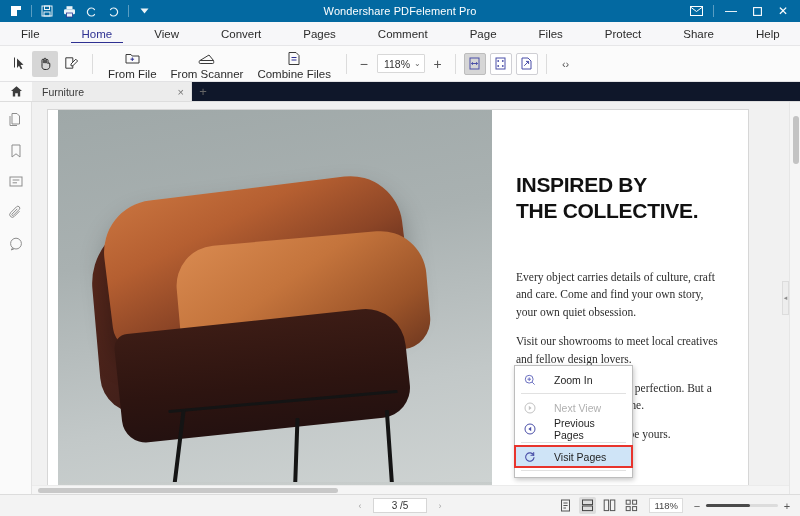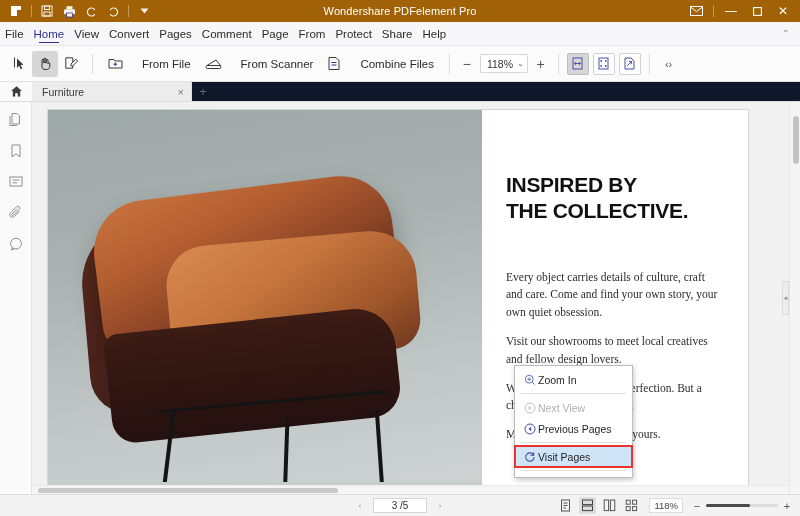--- a/index.html
+++ b/index.html
@@ -7,21 +7,21 @@
     width: 800px; height: 516px;
     font-family: "Liberation Sans", sans-serif;
     overflow: hidden;
     background: #f1f1f1;
     -webkit-font-smoothing: antialiased;
   }
   .app { position: relative; width: 800px; height: 516px; display: flex; flex-direction: column; }
 
   
   .titlebar {
-    height: 22px; background: #a16207; color: #ffffff;
+    height: 22px; background: #0369a1; color: #ffffff;
     display: flex; align-items: center; flex: 0 0 22px;
     position: relative;
   }
   .tb-left { display: flex; align-items: center; padding-left: 5px; gap: 0px; }
   .tb-icon {
     width: 22px; height: 20px; display: flex; align-items: center; justify-content: center;
     color: #ffffff; opacity: .92;
   }
   .tb-icon.logo { opacity: 1; }
   .tb-sep { width: 1px; height: 12px; background: rgba(255,255,255,.35); margin: 0 4px; }
@@ -34,21 +34,21 @@
     width: 26px; height: 22px; display: flex; align-items: center; justify-content: center;
     color: #fff; font-size: 12px;
   }
 
   
   .menubar {
     height: 24px; background: #f7f7f9; display: flex; align-items: stretch;
     flex: 0 0 24px; border-bottom: 1px solid #e6e6e8; position: relative;
   }
   .menu-item {
-    padding: 0 5px; display: flex; align-items: center; font-size: 11.5px;
+    padding: 0 21px; display: flex; align-items: center; font-size: 11.5px;
     color: #2b2b2b; position: relative; white-space: nowrap;
   }
   .menu-item.active { color: #2e3192; }
   .menu-item.active::after {
     content: ""; position: absolute; left: 10px; right: 10px; bottom: 2px;
     height: 1.5px; background: #2e3192;
   }
   .menu-collapse {
     margin-left: auto; display: flex; align-items: center; padding-right: 10px;
     font-size: 10px; color: #8a8a8a;
@@ -59,22 +59,22 @@
     height: 36px; background: #fbfbfb; display: flex; align-items: center;
     flex: 0 0 36px; border-bottom: 1px solid #e2e2e4; padding: 0 6px;
   }
   .tool {
     width: 26px; height: 26px; display: flex; align-items: center; justify-content: center;
     border-radius: 2px; color: #3a3a3a;
   }
   .tool.sel { background: #d6d6d6; }
   .rb-sep { width: 1px; height: 20px; background: #dcdcdc; margin: 0 8px; }
   .rb-btn {
-    display: flex; align-items: center; gap: 19px; padding: 0 7px; height: 26px;
-    font-size: 11.5px; color: #2b2b2b; white-space: nowrap;
+    display: flex; align-items: center; gap: 2px; padding: 0 7px; height: 26px;
+    font-size: 11.5px; color: #2b2b2b; white-space: nowrap; flex-direction: column;
   }
   .rb-btn .gi { display: flex; align-items: center; }
   .zoom-group { display: flex; align-items: center; gap: 4px; }
   .zoom-step {
     width: 18px; height: 20px; display: flex; align-items: center; justify-content: center;
     font-size: 14px; color: #555; line-height: 1;
   }
   .zoom-box {
     display: flex; align-items: center; gap: 2px; background: #fff;
     border: 1px solid #d8d8d8; height: 19px; padding: 0 3px 0 6px; border-radius: 1px;
@@ -116,20 +116,21 @@
     flex: 0 0 32px;
   }
   .lb-icon { width: 20px; height: 20px; display: flex; align-items: center; justify-content: center; color: #8d8d8d; }
 
   .viewer { flex: 1; position: relative; overflow: hidden; background: #f1f1f1; }
 
   .page {
     position: absolute; left: 16px; top: 8px; width: 700px; height: 386px;
     background: #ffffff; box-shadow: 0 0 0 1px #d6d6d6;
     display: flex;
+    padding-left: 10px;
   }
   .page-photo {
     width: 434px; height: 100%; position: relative; overflow: hidden;
     background: linear-gradient(170deg,#9fa8a8 0%, #a9b1b1 35%, #c2c8c8 72%, #cfd4d3 100%);
   }
   
   .chair-seat {
     position: absolute; left: 48px; top: 78px; width: 300px; height: 148px;
     background: linear-gradient(160deg, #c9743f 0%, #b55f31 30%, #8c4526 58%, #55261a 85%, #3a1a13 100%);
     border-radius: 52px 52px 26px 26px;
@@ -173,21 +174,21 @@
   .bodycopy p { margin-bottom: 11px; }
   .bodycopy p.tight { margin-bottom: 9px; }
 
   
   .ctxmenu {
     position: absolute; left: 482px; top: 263px; width: 119px;
     background: #ffffff; border: 1px solid #bdbdbd;
     box-shadow: 1px 2px 5px rgba(0,0,0,.22); padding: 3px 0; z-index: 30;
   }
   .ctx-item {
-    height: 21px; display: flex; align-items: center; gap: 2px;
+    height: 21px; display: flex; align-items: center; gap: 18px;
     padding: 0 8px; font-size: 10.5px; color: #1f1f1f; position: relative;
   }
   .ctx-item.disabled { color: #b0b0b0; }
   .ctx-item .ci { width: 13px; height: 13px; display: flex; align-items: center; justify-content: center; flex: 0 0 13px; }
   .ctx-item.hl {
     background: #cfe4f7; outline: 2px solid #e8342c; outline-offset: -1px;
   }
   .ctx-sep { height: 1px; background: #e1e1e1; margin: 3px 6px; }
 
   
@@ -294,21 +295,21 @@
   </div>
 
   <div class="menubar">
     <div class="menu-item">File</div>
     <div class="menu-item active">Home</div>
     <div class="menu-item">View</div>
     <div class="menu-item">Convert</div>
     <div class="menu-item">Pages</div>
     <div class="menu-item">Comment</div>
     <div class="menu-item">Page</div>
-    <div class="menu-item">From</div>
+    <div class="menu-item">Files</div>
     <div class="menu-item">Protect</div>
     <div class="menu-item">Share</div>
     <div class="menu-item">Help</div>
     <div class="menu-collapse">⌃</div>
   </div>
 
   <div class="ribbon">
     <div class="tool">
       <svg width="15" height="15" viewBox="0 0 15 15">
           <path d="M2.5 1.5v10" stroke="#3a3a3a" stroke-width="1"></path>

